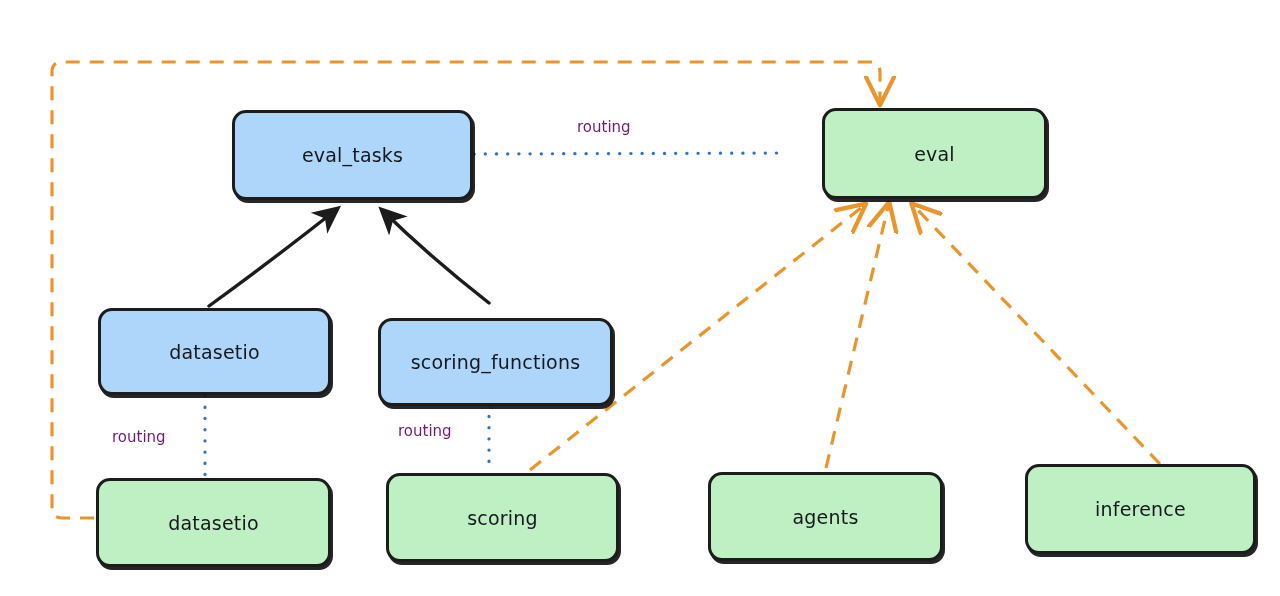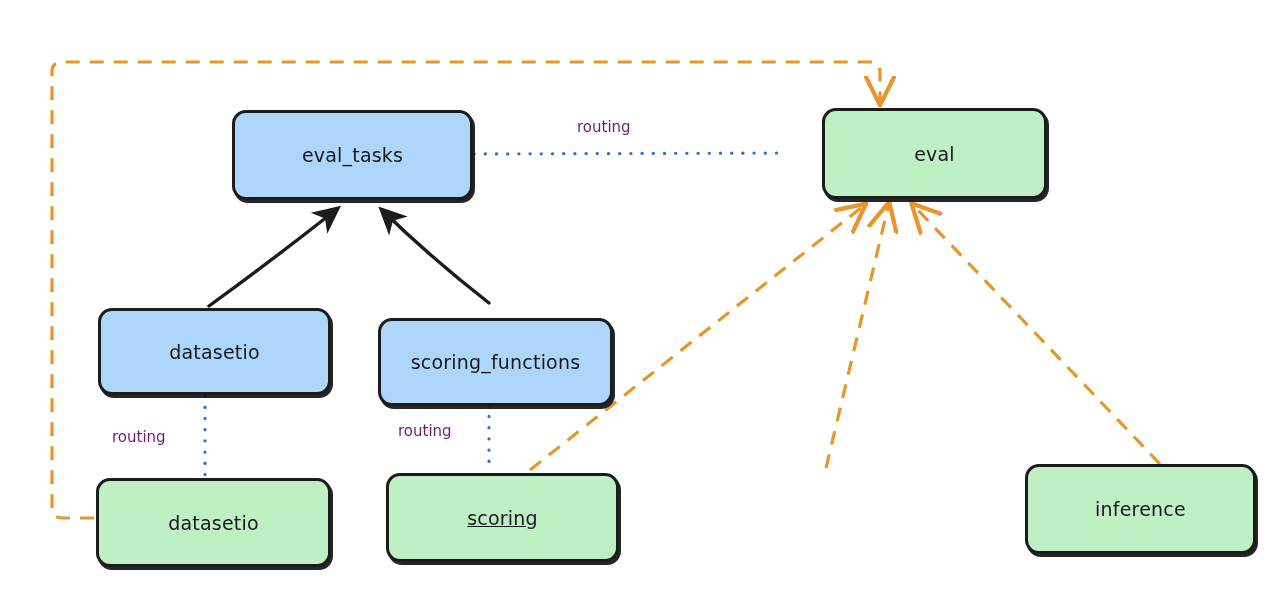--- a/index.html
+++ b/index.html
@@ -102,24 +102,27 @@
   </div>
 
   <div class="node api" style="left:378px; top:318px; width:235px; height:88px;">
     <span>scoring_functions</span>
   </div>
 
   <div class="node provider" style="left:96px; top:478px; width:235px; height:89px;">
     <span>datasetio</span>
   </div>
 
-  <div class="node provider" style="left:386px; top:473px; width:233px; height:89px;text-decoration:underline;">
+  <div class="node provider" style="left:386px; top:473px; width:233px; height:89px;">
     <span>scoring</span>
   </div>
 
+  <div class="node provider" style="left:708px; top:472px; width:235px; height:89px;">
+    <span>agents</span>
+  </div>
 
   <div class="node provider" style="left:1025px; top:464px; width:231px; height:90px;">
     <span>inference</span>
   </div>
 
   <div class="edge-label" style="left:577px; top:118px;">routing</div>
 
   <div class="edge-label" style="left:112px; top:428px;">routing</div>
 
   <div class="edge-label" style="left:398px; top:422px;">routing</div>

